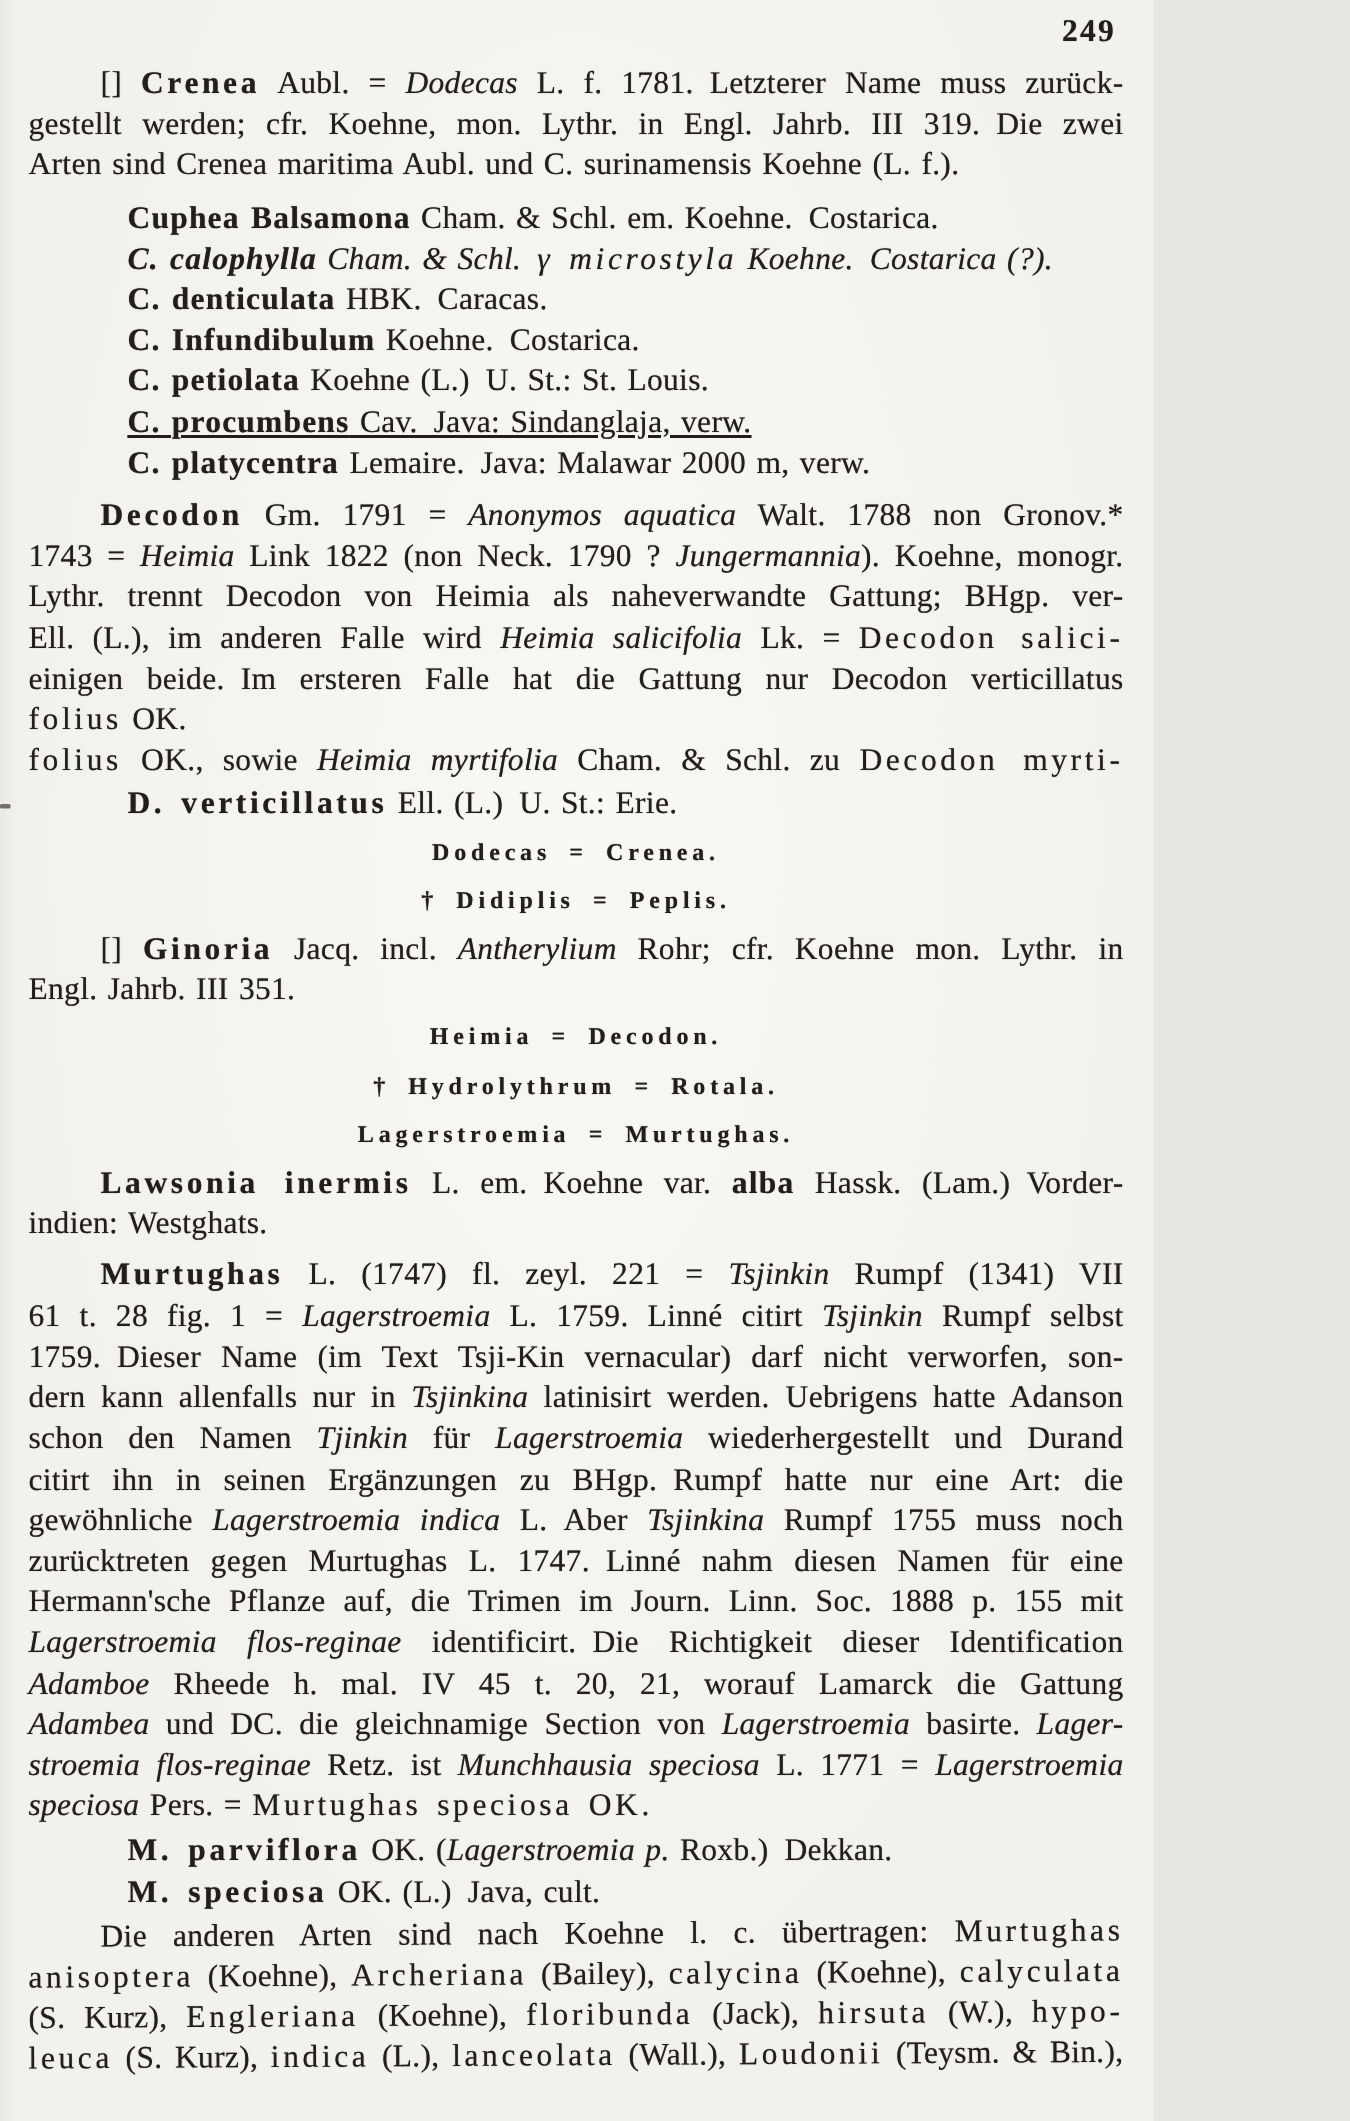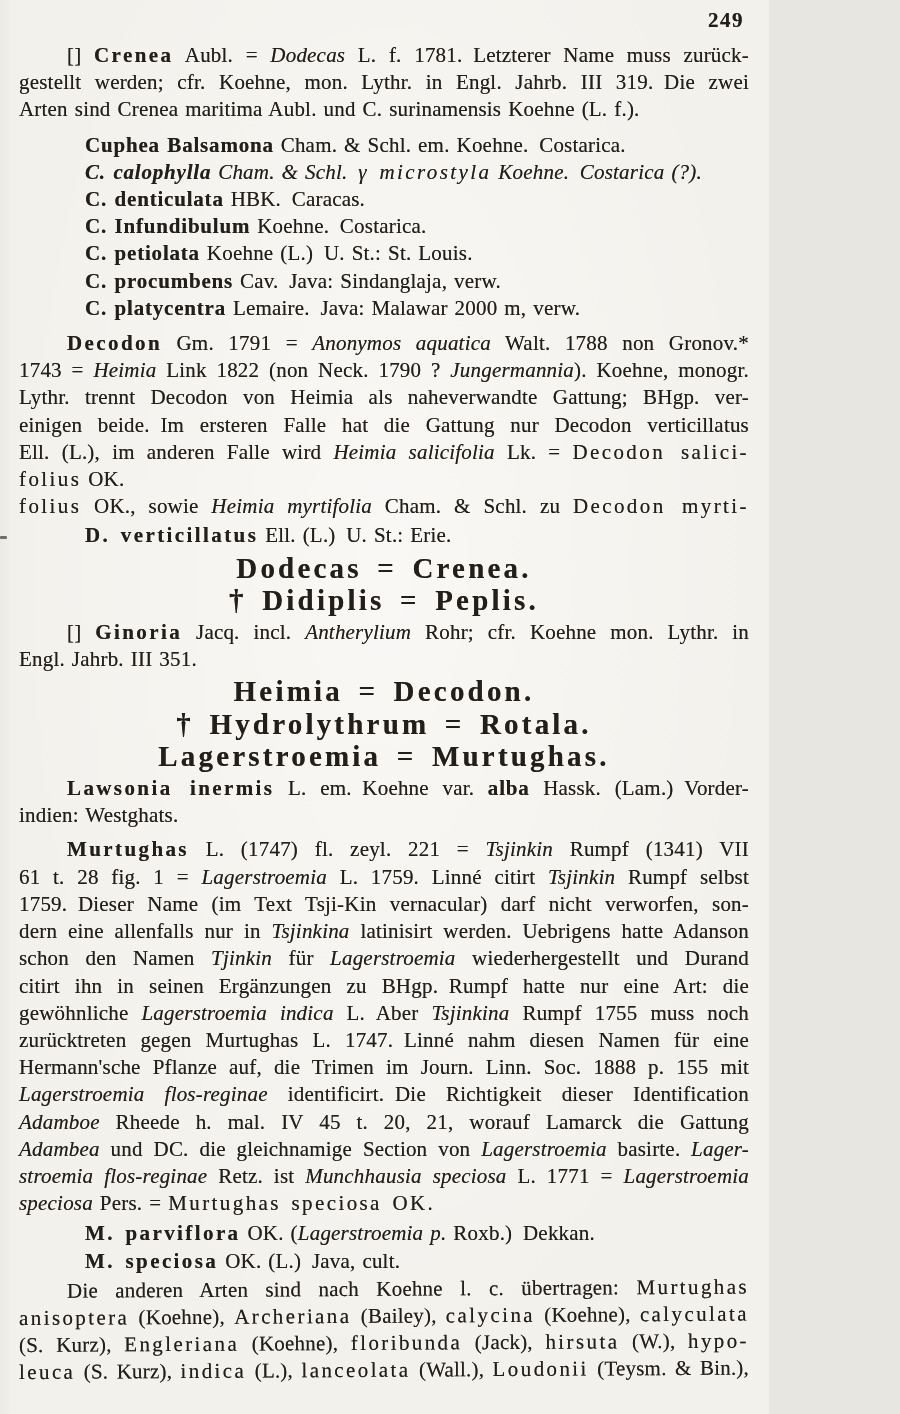--- a/index.html
+++ b/index.html
@@ -36,21 +36,21 @@
   .justify {
     text-align: justify;
     text-align-last: justify;
     white-space: normal;
   }
   .center {
     text-align: center;
     white-space: normal;
   }
   .heading {
-    font-size: 29px;
+    font-size: 16px;
   }
   .heading .seg-bs {
     letter-spacing: 3.2px;
     word-spacing: 5px;
   }
   .tilt {
     transform: rotate(-0.35deg);
     transform-origin: 0 60%;
   }
   .seg-r { font-weight: normal; }
@@ -86,43 +86,43 @@
 
   <div class="text-column" id="text-column">
       <div class="line justify" style="padding-left: 48px;"><span class="seg-r">[] </span><span class="seg-bs">Crenea</span><span class="seg-r"> Aubl. = </span><span class="seg-i">Dodecas</span><span class="seg-r"> L. f. 1781. Letzterer Name muss zurück-</span></div>
       <div class="line justify"><span class="seg-r">gestellt werden; cfr. Koehne, mon. Lythr. in Engl. Jahrb. III 319. Die zwei</span></div>
       <div class="line"><span class="seg-r">Arten sind Crenea maritima Aubl. und C. surinamensis Koehne (L. f.).</span></div>
       <div class="line" style="margin-top: 8px; padding-left: 66px;"><span class="seg-b">Cuphea Balsamona</span><span class="seg-r"> Cham. &amp; Schl. em. Koehne. Costarica.</span></div>
       <div class="line" style="padding-left: 66px; font-style: italic;"><span class="seg-b">C. calophylla</span><span class="seg-r"> Cham. &amp; Schl. </span><span class="seg-s">γ microstyla</span><span class="seg-r"> Koehne. Costarica (?).</span></div>
       <div class="line" style="padding-left: 66px;"><span class="seg-b">C. denticulata</span><span class="seg-r"> HBK. Caracas.</span></div>
       <div class="line" style="padding-left: 66px;"><span class="seg-b">C. Infundibulum</span><span class="seg-r"> Koehne. Costarica.</span></div>
       <div class="line" style="padding-left: 66px;"><span class="seg-b">C. petiolata</span><span class="seg-r"> Koehne (L.) U. St.: St. Louis.</span></div>
-      <div class="line" style="padding-left: 66px;"><span class="seg-b">C. procumbens</span><span class="seg-r"> Cav. Java: Sindanglaja, verw.</span></div>
+      <div class="line" style="padding-left: 66px; text-decoration: underline;"><span class="seg-b">C. procumbens</span><span class="seg-r"> Cav. Java: Sindanglaja, verw.</span></div>
       <div class="line" style="padding-left: 66px;"><span class="seg-b">C. platycentra</span><span class="seg-r"> Lemaire. Java: Malawar 2000 m, verw.</span></div>
       <div class="line justify" style="margin-top: 8px; padding-left: 48px;"><span class="seg-bs">Decodon</span><span class="seg-r"> Gm. 1791 = </span><span class="seg-i">Anonymos aquatica</span><span class="seg-r"> Walt. 1788 non Gronov.*</span></div>
       <div class="line justify"><span class="seg-r">1743 = </span><span class="seg-i">Heimia</span><span class="seg-r"> Link 1822 (non Neck. 1790 ? </span><span class="seg-i">Jungermannia</span><span class="seg-r">). Koehne, monogr.</span></div>
       <div class="line justify"><span class="seg-r">Lythr. trennt Decodon von Heimia als naheverwandte Gattung; BHgp. ver-</span></div>
+      <div class="line justify"><span class="seg-r">Ell. (L.), im anderen Falle wird </span><span class="seg-i">Heimia salicifolia</span><span class="seg-r"> Lk. = </span><span class="seg-s">Decodon salici-</span></div>
       <div class="line justify"><span class="seg-r">einigen beide. Im ersteren Falle hat die Gattung nur Decodon verticillatus</span></div>
-      <div class="line justify"><span class="seg-r">Ell. (L.), im anderen Falle wird </span><span class="seg-i">Heimia salicifolia</span><span class="seg-r"> Lk. = </span><span class="seg-s">Decodon salici-</span></div>
       <div class="line"><span class="seg-s">folius</span><span class="seg-r"> OK.</span></div>
       <div class="line justify"><span class="seg-s">folius</span><span class="seg-r"> OK., sowie </span><span class="seg-i">Heimia myrtifolia</span><span class="seg-r"> Cham. &amp; Schl. zu </span><span class="seg-s">Decodon myrti-</span></div>
       <div class="line" style="margin-top: 2px; padding-left: 66px;"><span class="seg-bs">D. verticillatus</span><span class="seg-r"> Ell. (L.) U. St.: Erie.</span></div>
       <div class="line center heading" style="margin-top: 5px;"><span class="seg-bs">Dodecas = Crenea.</span></div>
       <div class="line center heading" style="margin-top: 5px;"><span class="seg-bs">† Didiplis = Peplis.</span></div>
       <div class="line justify" style="margin-top: 5px; padding-left: 48px;"><span class="seg-r">[] </span><span class="seg-bs">Ginoria</span><span class="seg-r"> Jacq. incl. </span><span class="seg-i">Antherylium</span><span class="seg-r"> Rohr; cfr. Koehne mon. Lythr. in</span></div>
       <div class="line"><span class="seg-r">Engl. Jahrb. III 351.</span></div>
       <div class="line center heading" style="margin-top: 5px;"><span class="seg-bs">Heimia = Decodon.</span></div>
       <div class="line center heading" style="margin-top: 5px;"><span class="seg-bs">† Hydrolythrum = Rotala.</span></div>
       <div class="line center heading" style="margin-top: 5px;"><span class="seg-bs">Lagerstroemia = Murtughas.</span></div>
       <div class="line justify" style="margin-top: 5px; padding-left: 48px;"><span class="seg-bs">Lawsonia inermis</span><span class="seg-r"> L. em. Koehne var. </span><span class="seg-b">alba</span><span class="seg-r"> Hassk. (Lam.) Vorder-</span></div>
       <div class="line"><span class="seg-r">indien: Westghats.</span></div>
       <div class="line justify" style="margin-top: 7px; padding-left: 48px;"><span class="seg-bs">Murtughas</span><span class="seg-r"> L. (1747) fl. zeyl. 221 = </span><span class="seg-i">Tsjinkin</span><span class="seg-r"> Rumpf (1341) VII</span></div>
       <div class="line justify"><span class="seg-r">61 t. 28 fig. 1 = </span><span class="seg-i">Lagerstroemia</span><span class="seg-r"> L. 1759. Linné citirt </span><span class="seg-i">Tsjinkin</span><span class="seg-r"> Rumpf selbst</span></div>
       <div class="line justify"><span class="seg-r">1759. Dieser Name (im Text Tsji-Kin vernacular) darf nicht verworfen, son-</span></div>
-      <div class="line justify"><span class="seg-r">dern eine allenfalls nur in </span><span class="seg-i">Tsjinkina</span><span class="seg-r"> latinisirt werden. Uebrigens hatte Adanson</span></div>
+      <div class="line justify"><span class="seg-r">dern kann allenfalls nur in </span><span class="seg-i">Tsjinkina</span><span class="seg-r"> latinisirt werden. Uebrigens hatte Adanson</span></div>
       <div class="line justify"><span class="seg-r">schon den Namen </span><span class="seg-i">Tjinkin</span><span class="seg-r"> für </span><span class="seg-i">Lagerstroemia</span><span class="seg-r"> wiederhergestellt und Durand</span></div>
       <div class="line justify"><span class="seg-r">citirt ihn in seinen Ergänzungen zu BHgp. Rumpf hatte nur eine Art: die</span></div>
       <div class="line justify"><span class="seg-r">gewöhnliche </span><span class="seg-i">Lagerstroemia indica</span><span class="seg-r"> L. Aber </span><span class="seg-i">Tsjinkina</span><span class="seg-r"> Rumpf 1755 muss noch</span></div>
       <div class="line justify"><span class="seg-r">zurücktreten gegen Murtughas L. 1747. Linné nahm diesen Namen für eine</span></div>
       <div class="line justify"><span class="seg-r">Hermann'sche Pflanze auf, die Trimen im Journ. Linn. Soc. 1888 p. 155 mit</span></div>
       <div class="line justify"><span class="seg-i">Lagerstroemia flos-reginae</span><span class="seg-r"> identificirt. Die Richtigkeit dieser Identification</span></div>
       <div class="line justify"><span class="seg-i">Adamboe</span><span class="seg-r"> Rheede h. mal. IV 45 t. 20, 21, worauf Lamarck die Gattung</span></div>
       <div class="line justify"><span class="seg-i">Adambea</span><span class="seg-r"> und DC. die gleichnamige Section von </span><span class="seg-i">Lagerstroemia</span><span class="seg-r"> basirte. </span><span class="seg-i">Lager-</span></div>
       <div class="line justify"><span class="seg-i">stroemia flos-reginae</span><span class="seg-r"> Retz. ist </span><span class="seg-i">Munchhausia speciosa</span><span class="seg-r"> L. 1771 = </span><span class="seg-i">Lagerstroemia</span></div>
       <div class="line"><span class="seg-i">speciosa</span><span class="seg-r"> Pers. = </span><span class="seg-s">Murtughas speciosa OK.</span></div>

